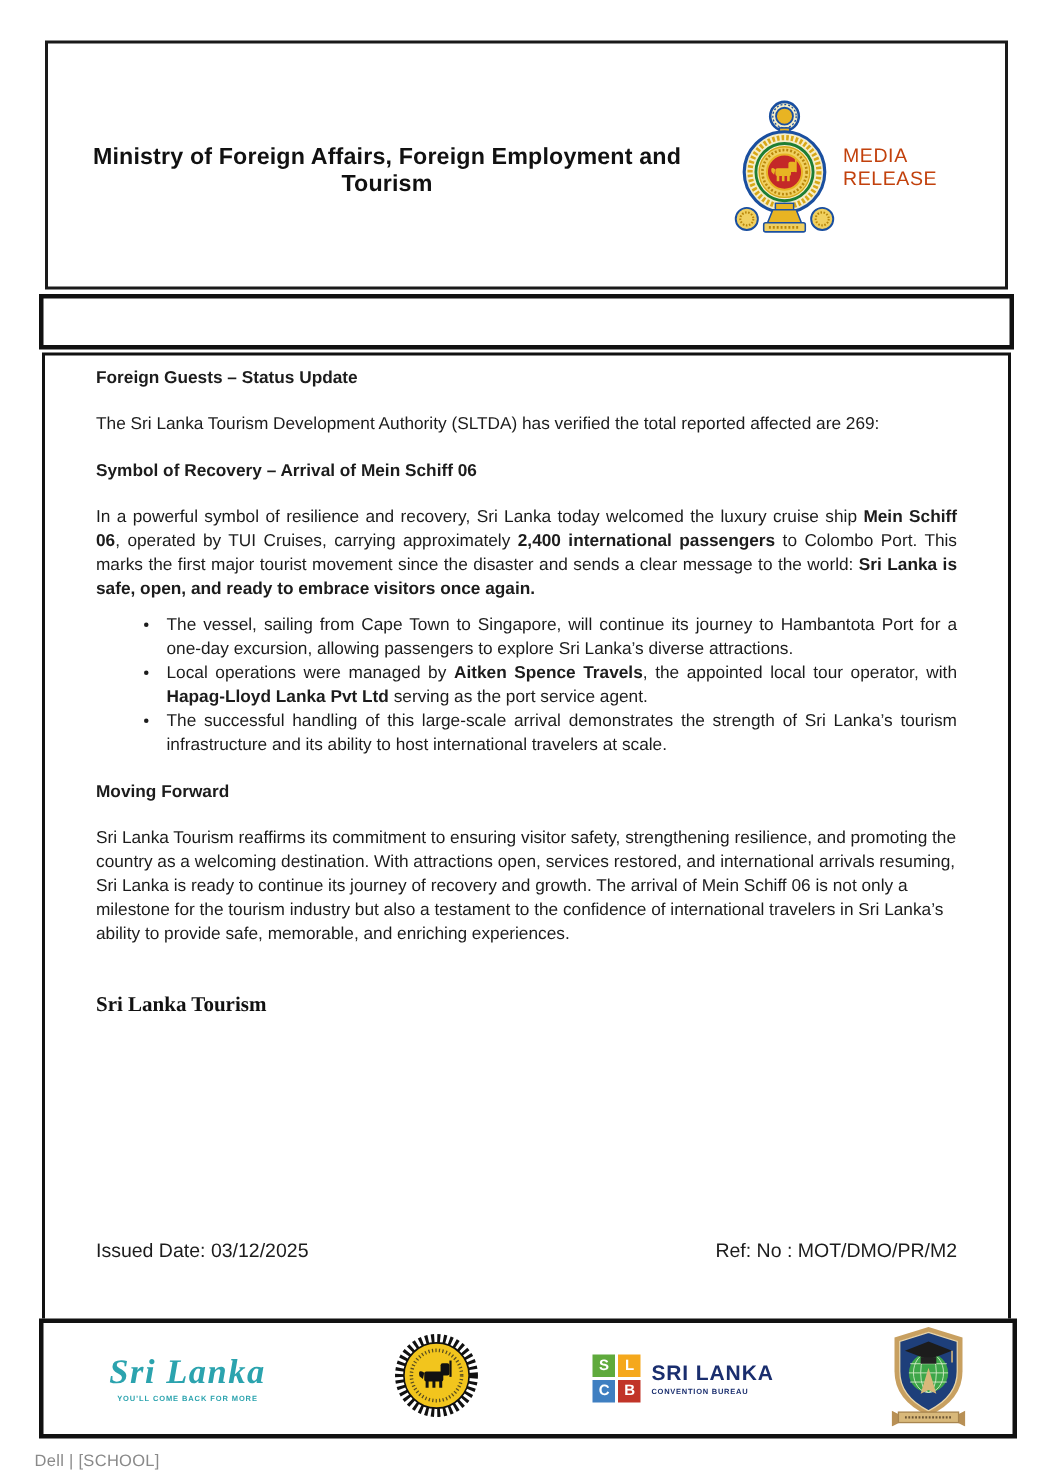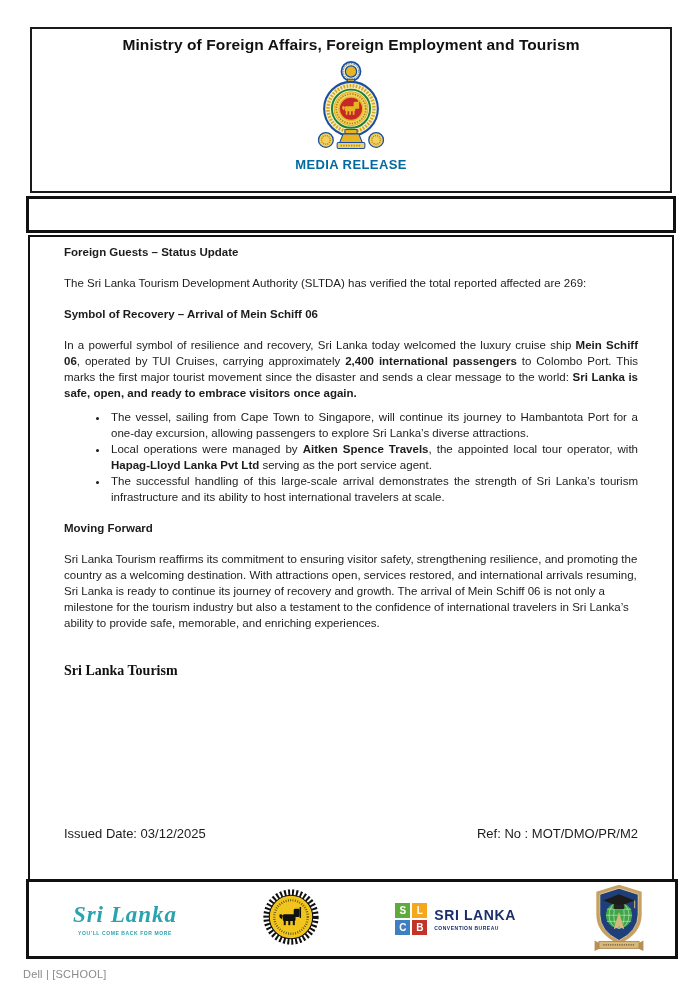--- a/index.html
+++ b/index.html
@@ -5,29 +5,29 @@
   * { box-sizing: border-box; margin: 0; padding: 0; }
   html, body { width: 700px; height: 989px; background: #ffffff; overflow: hidden; }
   body { font-family: "Liberation Sans", sans-serif; color: #1a1a1a; position: relative; }
 
   .box { position: absolute; background: #fff; }
 
   
   .header-box {
     left: 30px; top: 27px; width: 642px; height: 166px;
     border: 2px solid #1a1a1a;
-    display: flex; flex-direction: column; align-items: center;
+    display: flex; flex-direction: row; align-items: center;
   }
   .ministry-title {
     margin-top: 7px; font-size: 15.5px; font-weight: bold; letter-spacing: 0.1px;
     text-align: center; color: #111;
   }
   .emblem-wrap { margin-top: 5px; width: 78px; height: 96px; }
   .media-release {
-    margin-top: 2px; font-size: 13px; font-weight: bold; letter-spacing: 0.4px; color: #0369a1;
+    margin-top: 2px; font-size: 13px; font-weight: normal; letter-spacing: 0.4px; color: #c2410c;
   }
 
   
   .blank-box {
     left: 26px; top: 196px; width: 650px; height: 37px;
     border: 3px solid #111;
   }
 
   
   .content-box {

